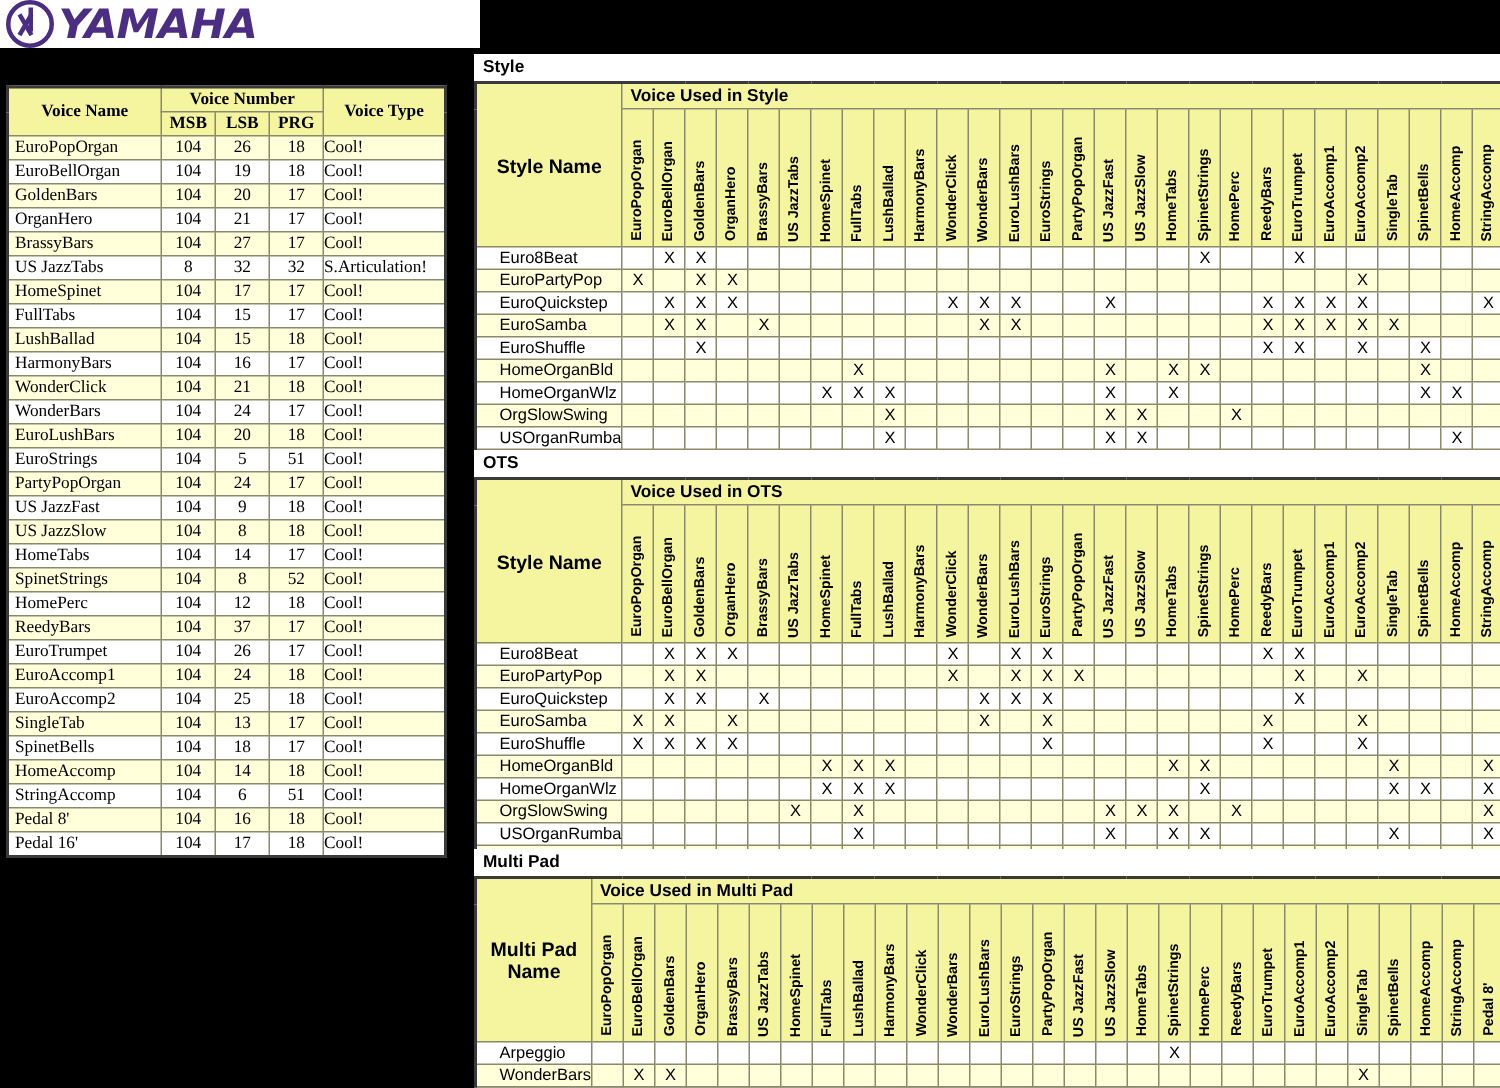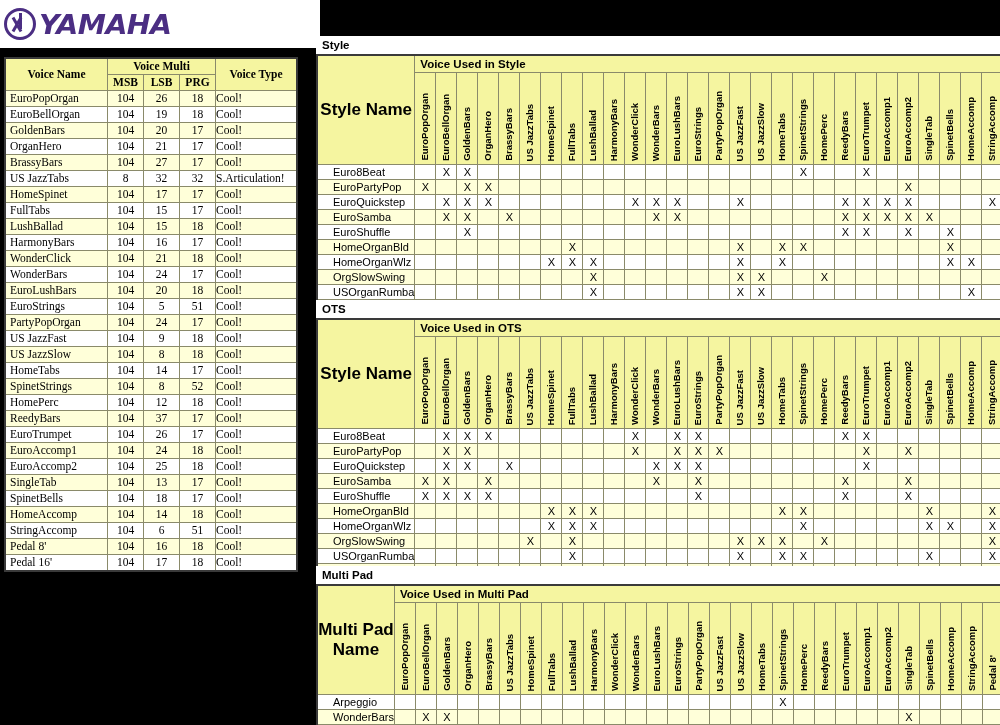--- a/index.html
+++ b/index.html
@@ -6,21 +6,21 @@
   html,body{margin:0;padding:0;}
   body{
     width:1000px;height:725px;
     background:#000000;
     font-family:"Liberation Sans", sans-serif;
     overflow:hidden;
     position:relative;
   }
   
   #logo-bar{
-    position:absolute;left:0;top:0;width:320px;height:48px;
+    position:absolute;left:0;top:0;width:320px;height:32px;
     background:#ffffff;display:flex;align-items:center;
   }
   #logo-mark{
     width:26px;height:26px;margin-left:4px;margin-right:3px;
     border-radius:50%;
     border:3px solid #4b2e83;
     background:#ffffff;
     position:relative;flex:none;
   }
   #logo-mark:before{
@@ -85,21 +85,21 @@
     background:#ffffff;
   }
   .grid th{background:#f5f5a0;}
   .grid .name-col{width:100px;}
   .grid .v-col{width:20px;}
   .grid th.group{
     text-align:left;padding-left:5px;
     font-size:11.5px;font-weight:bold;height:16px;
   }
   .grid th.namehead{
-    font-size:17px;font-weight:bold;text-align:center;vertical-align:middle;
+    font-size:13px;font-weight:bold;text-align:center;vertical-align:middle;
   }
   .grid th.vert{
     height:88px;vertical-align:bottom;padding-bottom:3px;
   }
   .grid th.vert span{
     display:block;
     writing-mode:vertical-rl;
     transform:rotate(180deg);
     font-size:9.5px;font-weight:bold;
     white-space:nowrap;
@@ -122,21 +122,21 @@
       <i></i>
     </div>
   <div id="logo-text">YAMAHA</div>
 </div>
 
 <div id="voice-table-wrap">
   <table id="voice-table">
     <thead>
       <tr>
         <th rowspan="2">Voice Name</th>
-        <th colspan="3">Voice Multi</th>
+        <th colspan="3">Voice Number</th>
         <th rowspan="2">Voice Type</th>
       </tr>
       <tr>
         <th>MSB</th>
         <th>LSB</th>
         <th>PRG</th>
       </tr>
     </thead>
     <tbody id="voice-tbody">
         <tr class="alt">

